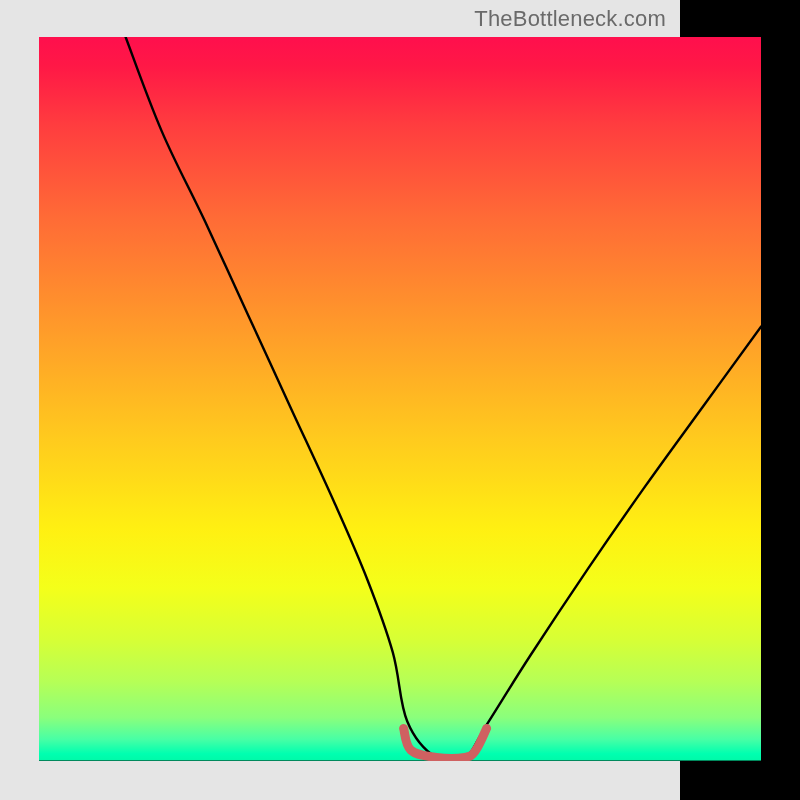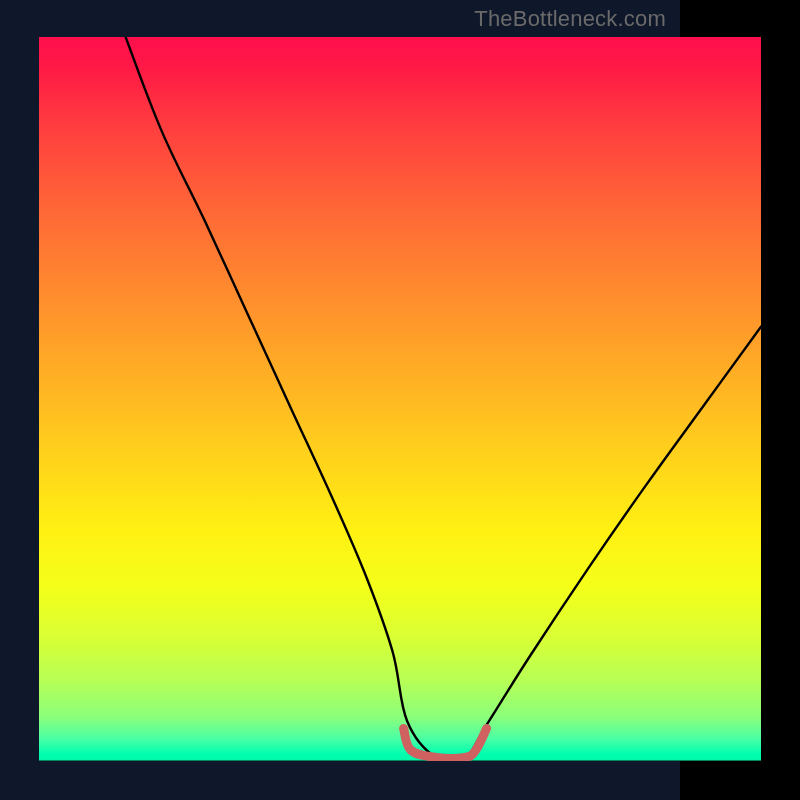--- a/index.html
+++ b/index.html
@@ -8,21 +8,21 @@
     width: 800px;
     height: 800px;
     background: #000;
     overflow: hidden;
     font-family: Arial, Helvetica, sans-serif;
   }
   .outer {
     position: relative;
     width: 680px;
     height: 800px;
-    background: #0f172a;
+    background: #e5e5e5;
   }
   .watermark {
     position: absolute;
     top: 6px;
     right: 14px;
     color: #6a6a6a;
     font-size: 22px;
     font-weight: 500;
     font-family: Arial, Helvetica, sans-serif;
     letter-spacing: 0.2px;

